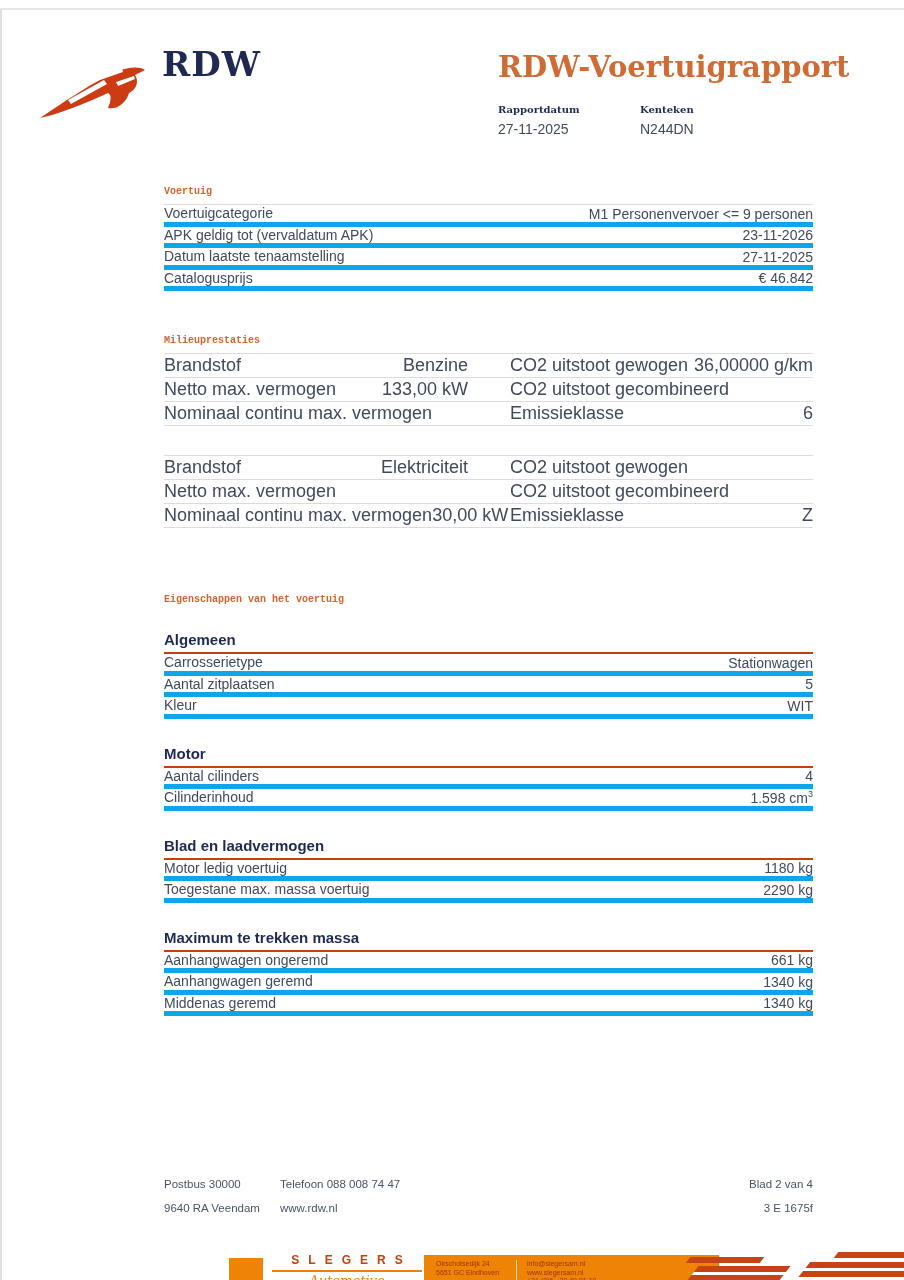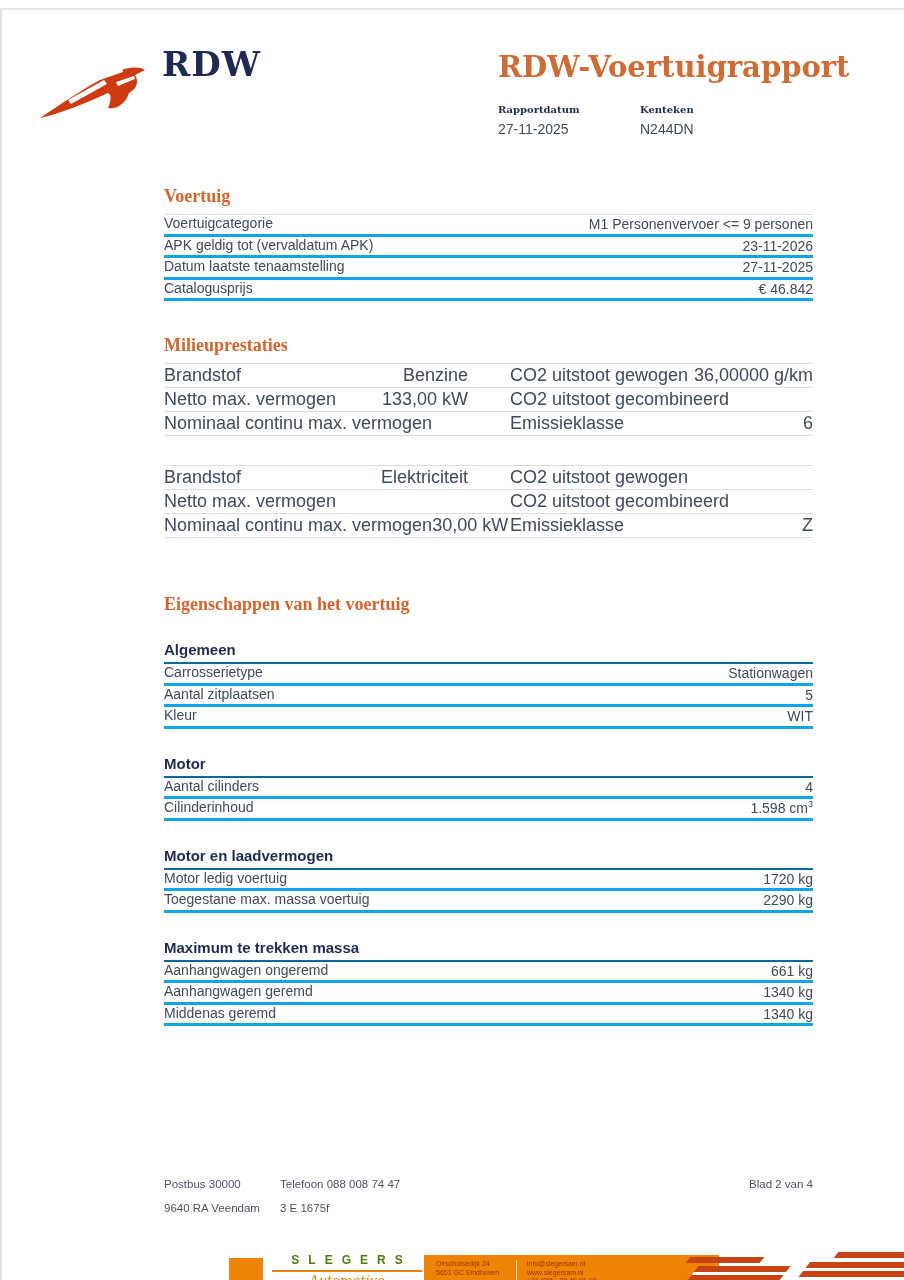--- a/index.html
+++ b/index.html
@@ -37,68 +37,68 @@
   }
   .meta-value { margin-top: 6px; font-size: 14px; color: #3f4a5a; }
 
   
   .content { position: absolute; left: 164px; width: 649px; }
   .sec-voertuig { top: 178px; }
   .sec-milieu   { top: 327px; }
   .sec-eigen    { top: 586px; }
 
   .section-title {
-    font-family: Liberation Serif, serif; font-weight: bold;
-    font-size: 18px; color: #d2652e; margin-bottom: 7px;
+    font-family: Liberation Mono, monospace; font-weight: bold;
+    font-size: 10px; color: #d2652e; margin-bottom: 7px;
   }
   .rows { border-top: 1px solid #dadcde; }
   .kv-row {
-    display: flex; justify-content: space-between; align-items: flex-start;
+    display: flex; justify-content: space-between; align-items: center;
     height: 21.5px; font-size: 14px;
-    border-bottom: 3px solid #0ea5e9;
+    border-bottom: 5px solid #0ea5e9;
   }
   .kv-label { white-space: nowrap; }
   .kv-value { white-space: nowrap; text-align: right; }
   .kv-value sup { font-size: 9px; }
 
   
   .m-block { border-top: 1px solid #dadcde; }
   .m-block + .m-block { margin-top: 29px; }
   .m-row {
     display: flex; align-items: center; height: 24px;
     font-size: 18px; border-bottom: 1px solid #dadcde;
   }
   .m-left { width: 304px; display: flex; justify-content: space-between; }
   .m-right { flex: 1; margin-left: 42px; display: flex; justify-content: space-between; }
 
   
   .subsection { margin-top: 26px; }
   .subsection:first-of-type { margin-top: 14px; }
   .sub-title {
     font-size: 15px; font-weight: bold; color: #1e2a52;
-    padding-bottom: 4px; border-bottom: 2px solid #0369a1;
+    padding-bottom: 4px; border-bottom: 2px solid #c2410c;
   }
   .subsection .kv-row:first-of-type { border-top: none; }
 
   
   .footer {
     position: absolute; left: 164px; top: 1170px; width: 649px;
     font-size: 11.5px; color: #4a5263;
   }
   .footer-row { display: flex; height: 24px; align-items: flex-start; }
   .f-col1 { width: 116px; }
   .f-col2 { flex: 1; }
   .f-right { text-align: left; }
 
   
   .banner { position: absolute; left: 0; right: 0; bottom: 0; height: 36px; }
   .banner-square { position: absolute; left: 229px; top: 6px; width: 34px; height: 30px; background: #ee8306; }
   .dealer { position: absolute; left: 272px; top: 1px; width: 150px; text-align: center; }
   .dealer-name {
-    font-size: 12px; font-weight: bold; color: #4d7c0f;
+    font-size: 12px; font-weight: bold; color: #c2410c;
     letter-spacing: 9px; padding-left: 9px; white-space: nowrap;
   }
   .dealer-rule { height: 2px; background: #e8820c; margin-top: 3px; }
   .dealer-tagline {
     font-family: "DejaVu Serif", serif; font-style: italic;
     font-size: 13px; color: #e8820c; margin-top: 1px;
   }
   .contact {
     position: absolute; left: 424px; top: 3px; width: 295px; height: 33px;
     background: #ee8306; display: flex; align-items: flex-start; padding: 5px 0 0 12px;
@@ -273,25 +273,25 @@
   </div>
 
   <div class="kv-row">
     <span class="kv-label">Cilinderinhoud</span>
     <span class="kv-value"><span>1.598 cm</span><sup>3</sup></span>
   </div>
 </div>
     </div>
 
     <div class="subsection">
-      <div class="sub-title">Motor en laadvermogen</div>
+      <div class="sub-title">Blad en laadvermogen</div>
       <div>
   <div class="kv-row">
     <span class="kv-label">Motor ledig voertuig</span>
-    <span class="kv-value"><span>1720 kg</span><sup></sup></span>
+    <span class="kv-value"><span>1180 kg</span><sup></sup></span>
   </div>
 
   <div class="kv-row">
     <span class="kv-label">Toegestane max. massa voertuig</span>
     <span class="kv-value"><span>2290 kg</span><sup></sup></span>
   </div>
 
 </div>
     </div>
 
@@ -317,20 +317,21 @@
   </div>
 
   <div class="footer">
     <div class="footer-row">
       <span class="f-col1">Postbus 30000</span>
       <span class="f-col2">Telefoon 088 008 74 47</span>
       <span class="f-right">Blad 2 van 4</span>
     </div>
     <div class="footer-row">
       <span class="f-col1">9640 RA Veendam</span>
+      <span class="f-col2">www.rdw.nl</span>
       <span class="f-right">3 E 1675f</span>
     </div>
   </div>
 
   <div class="banner">
     <div class="banner-square"></div>
     <div class="dealer">
       <div class="dealer-name">SLEGERS</div>
       <div class="dealer-rule"></div>
       <div class="dealer-tagline">Automotive</div>

